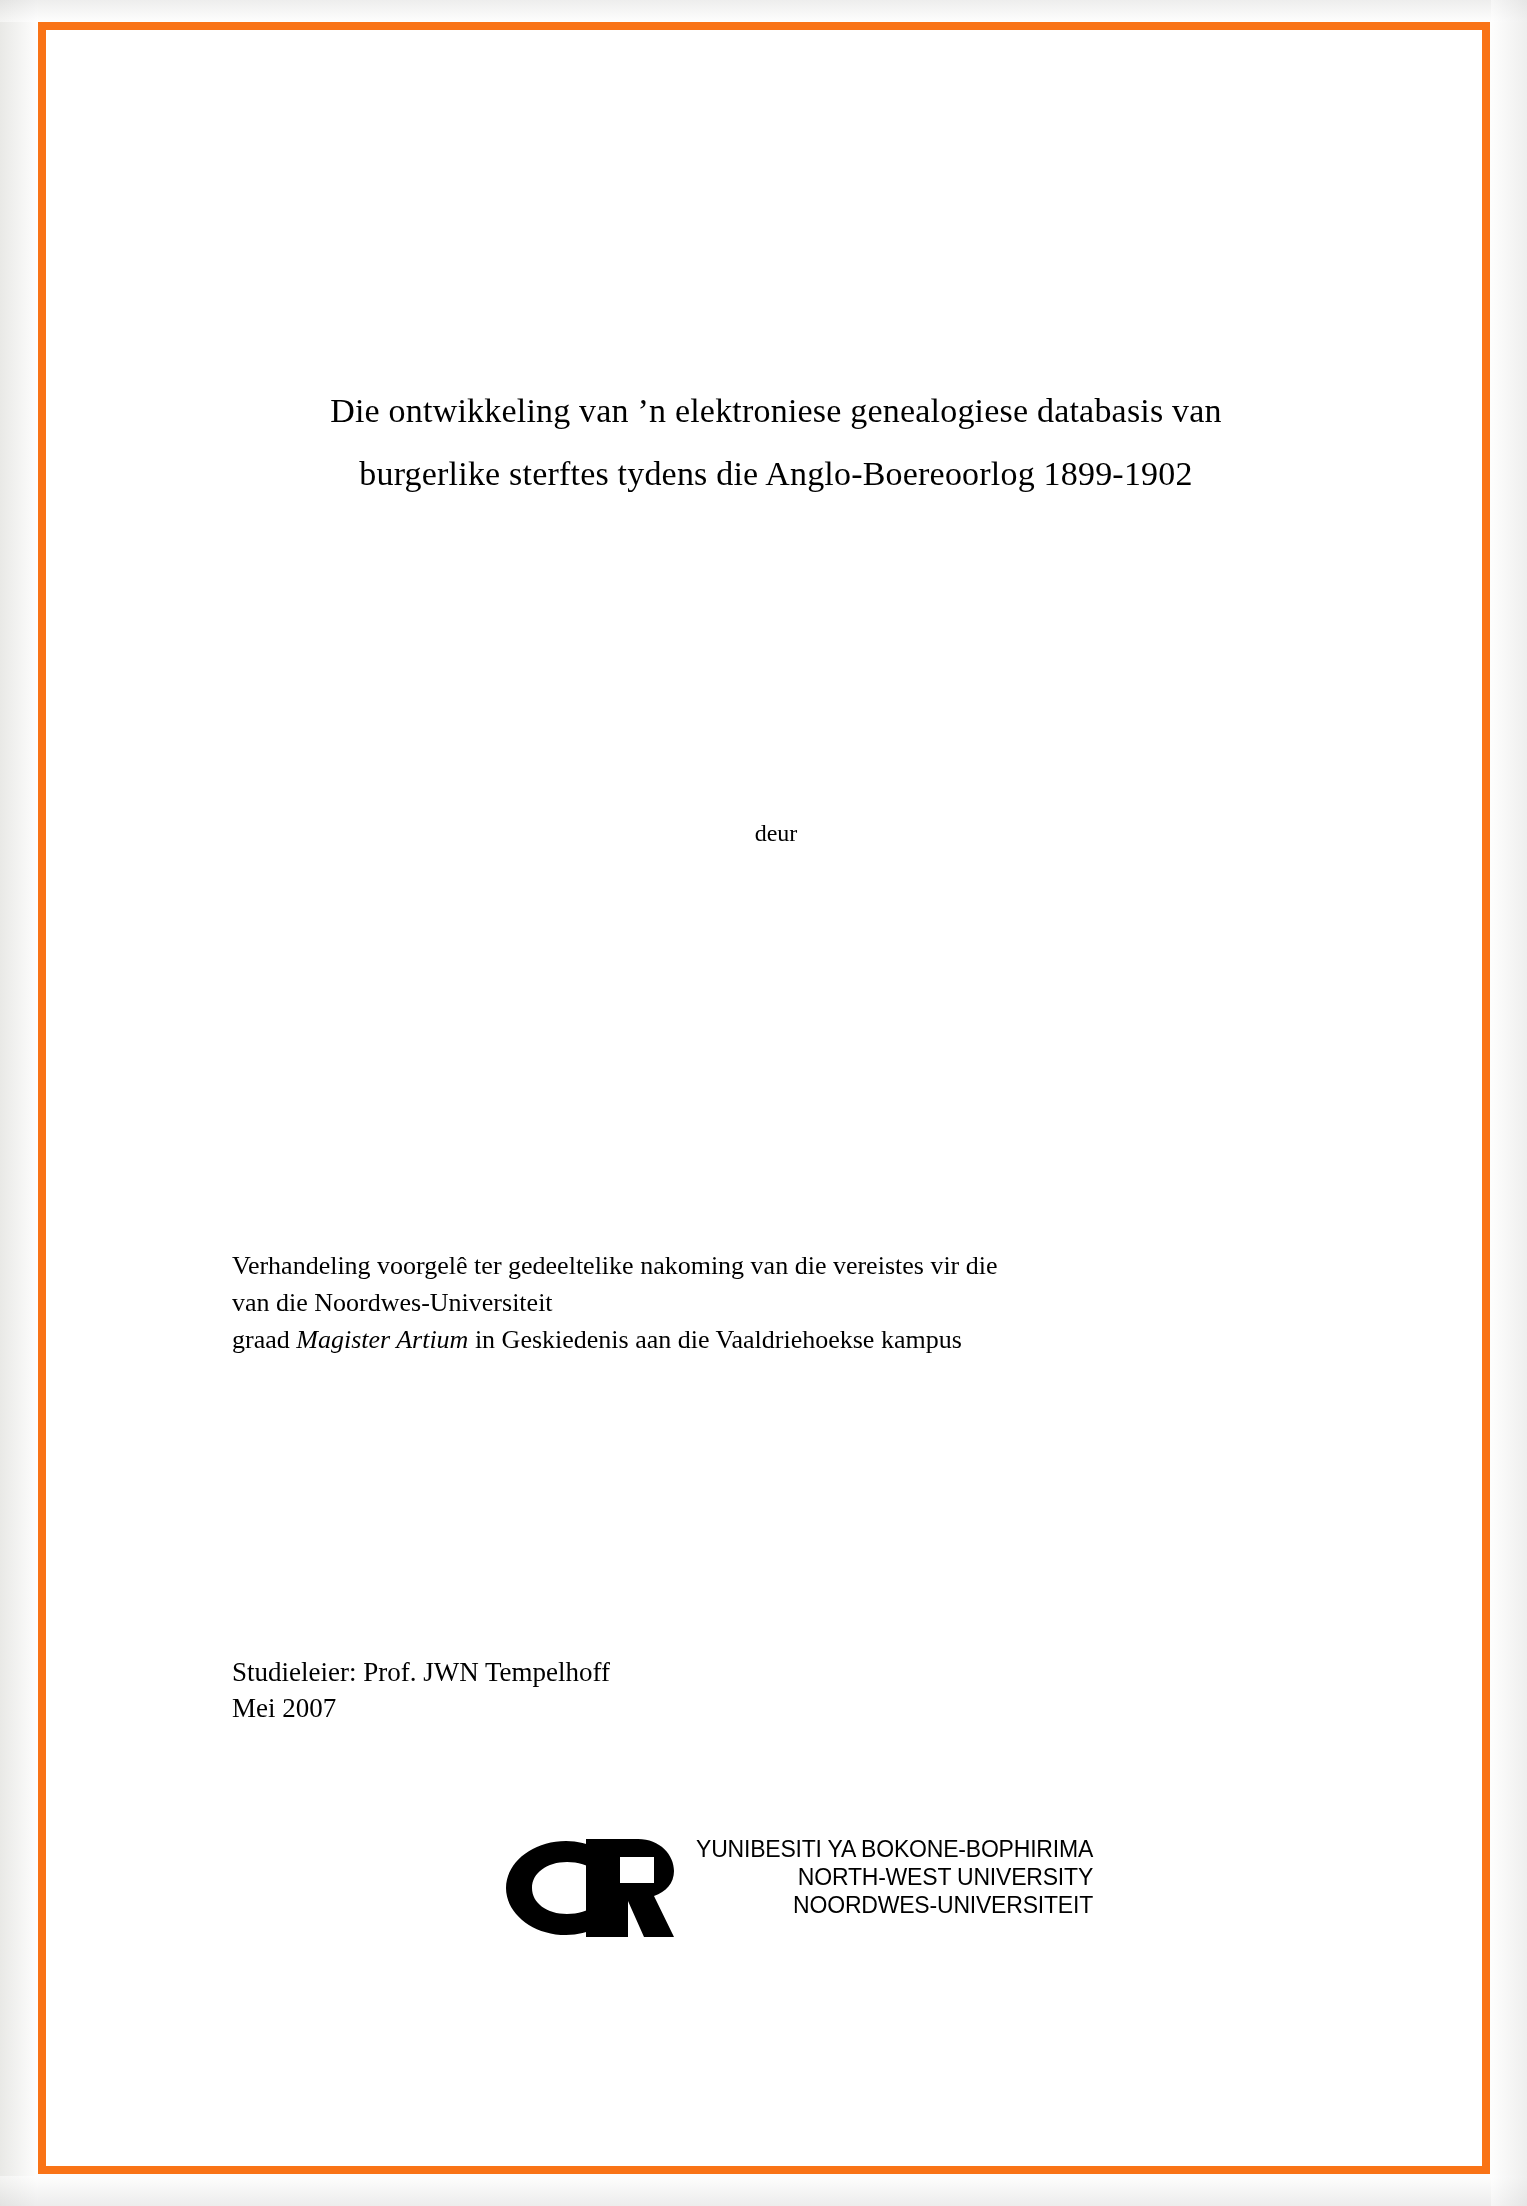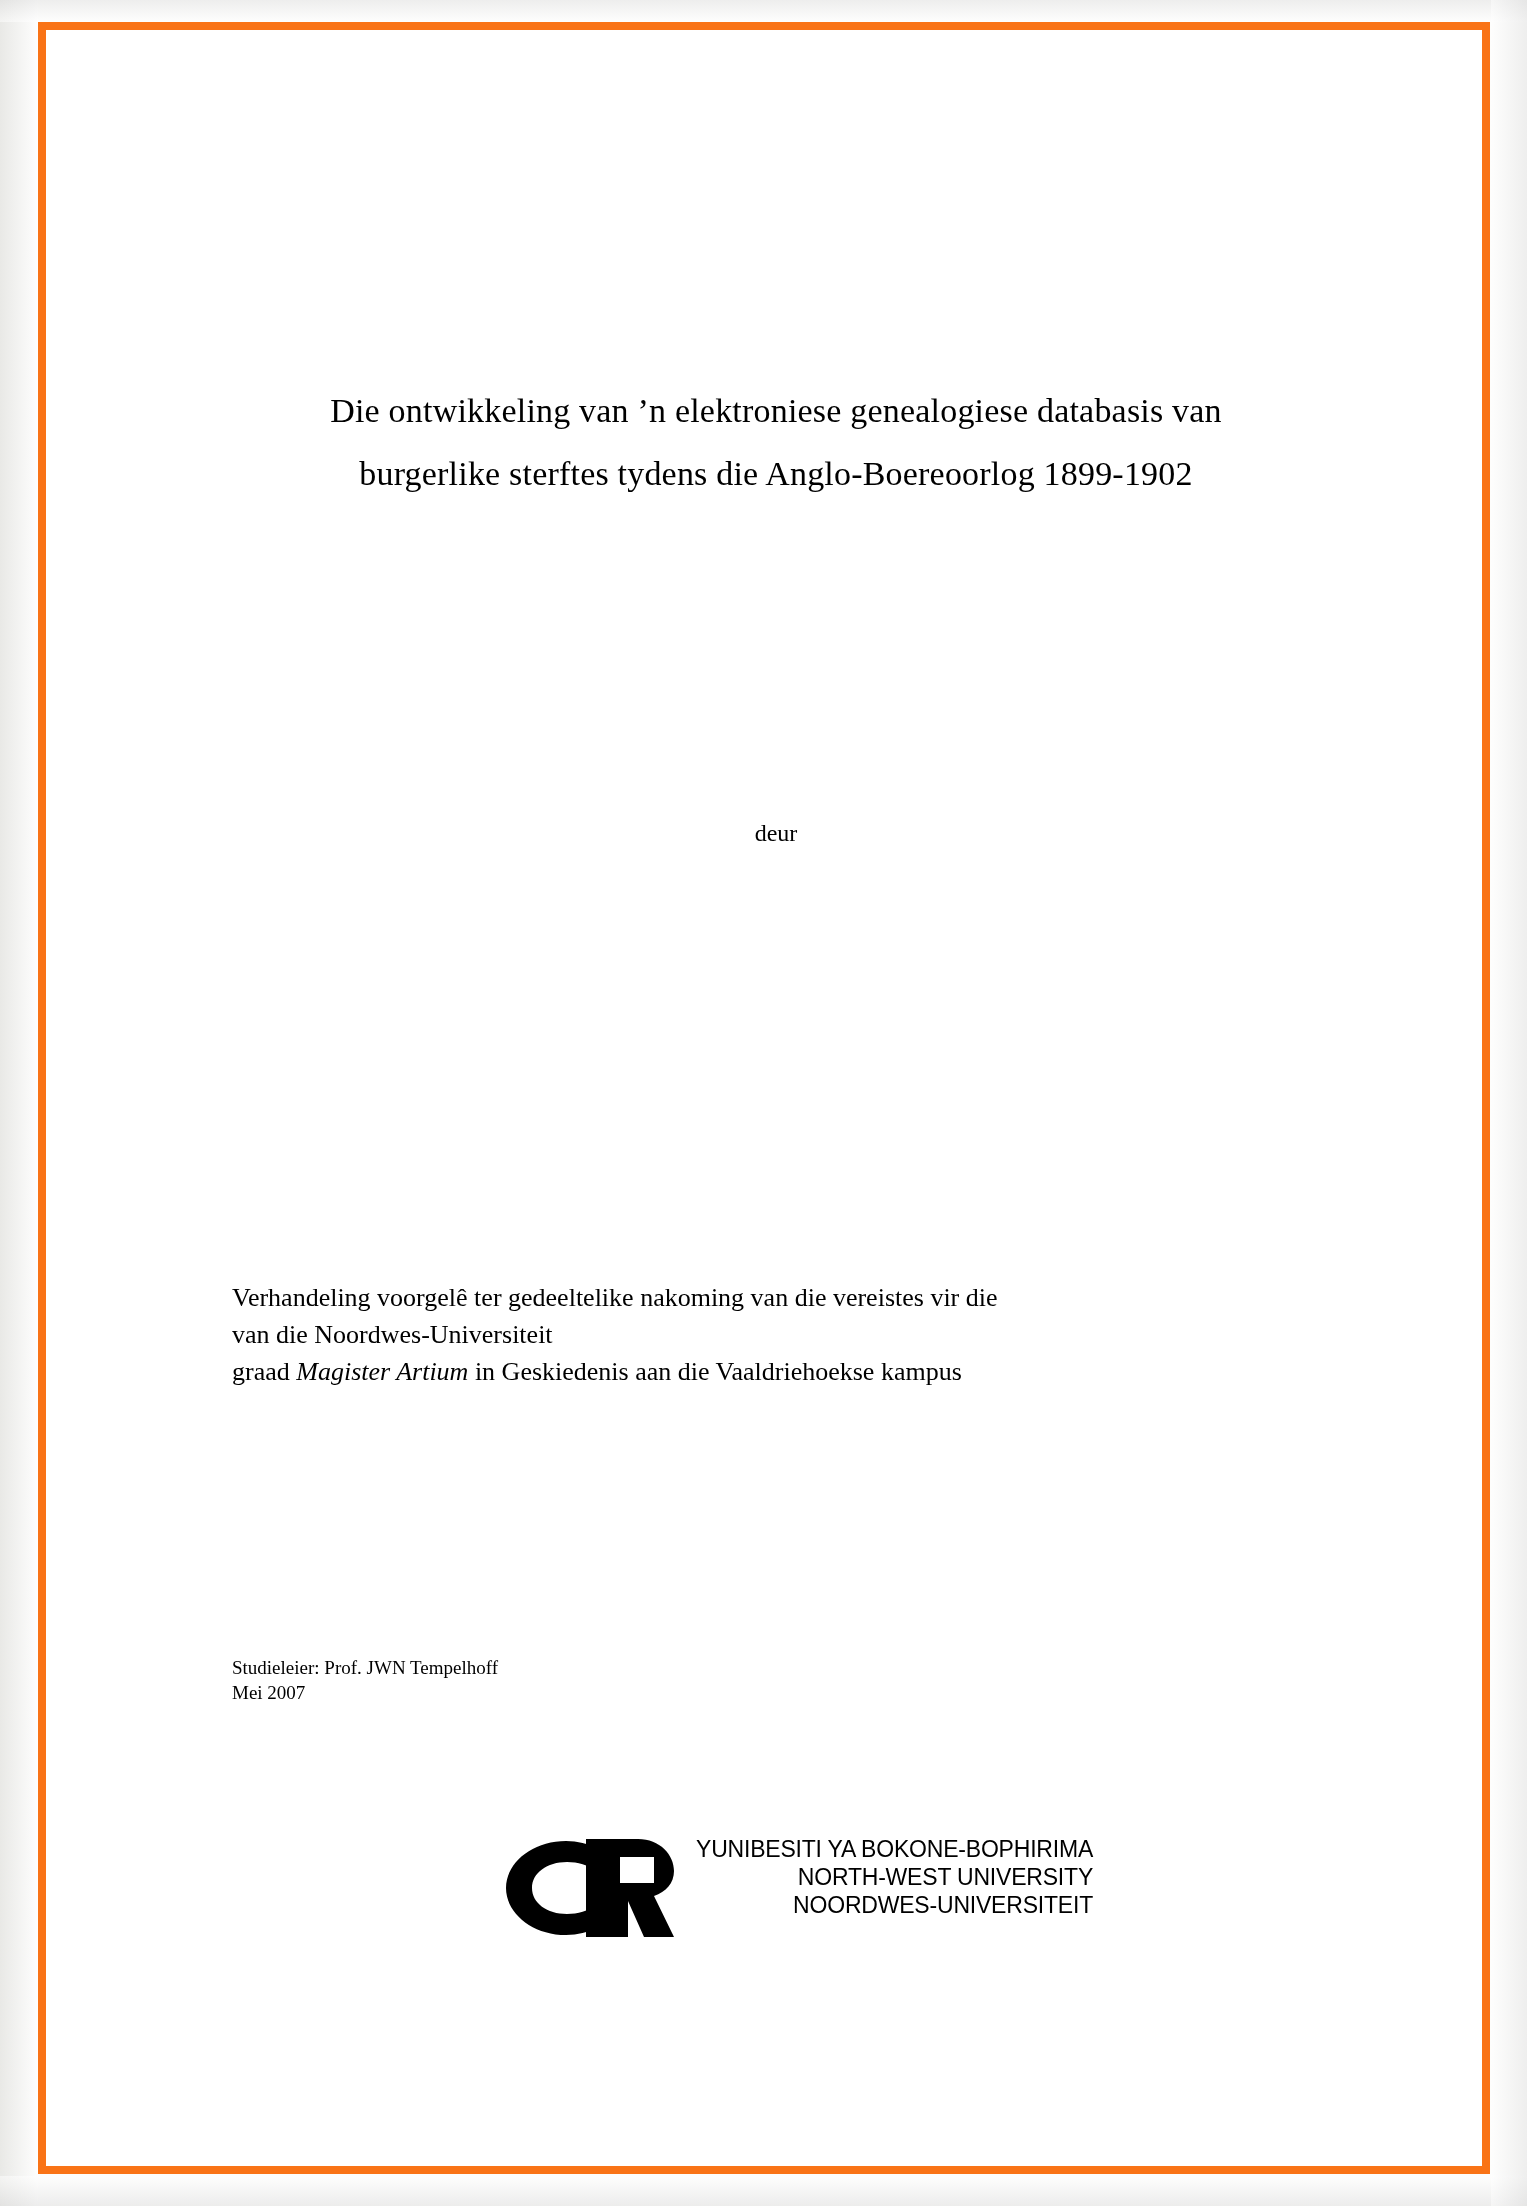--- a/index.html
+++ b/index.html
@@ -83,40 +83,39 @@
   }
 
   
   .statement {
     position: absolute;
     left: 186px;
     top: 1218px;
     width: 1160px;
     font-size: 26px;
     line-height: 1.42;
-    margin-top: 32px;
   }
   .statement .justified {
     text-align: justify;
     text-justify: inter-word;
   }
   .statement .plain {
     text-align: left;
   }
   .statement em {
     font-style: italic;
   }
 
   
   .supervisor-block {
     position: absolute;
     left: 186px;
     top: 1625px;
     width: 900px;
-    font-size: 19px;
+    font-size: 27px;
     line-height: 1.32;
     text-align: left;
   }
 
   
   .logo-block {
     position: absolute;
     left: 442px;
     top: 1795px;
     width: 640px;

